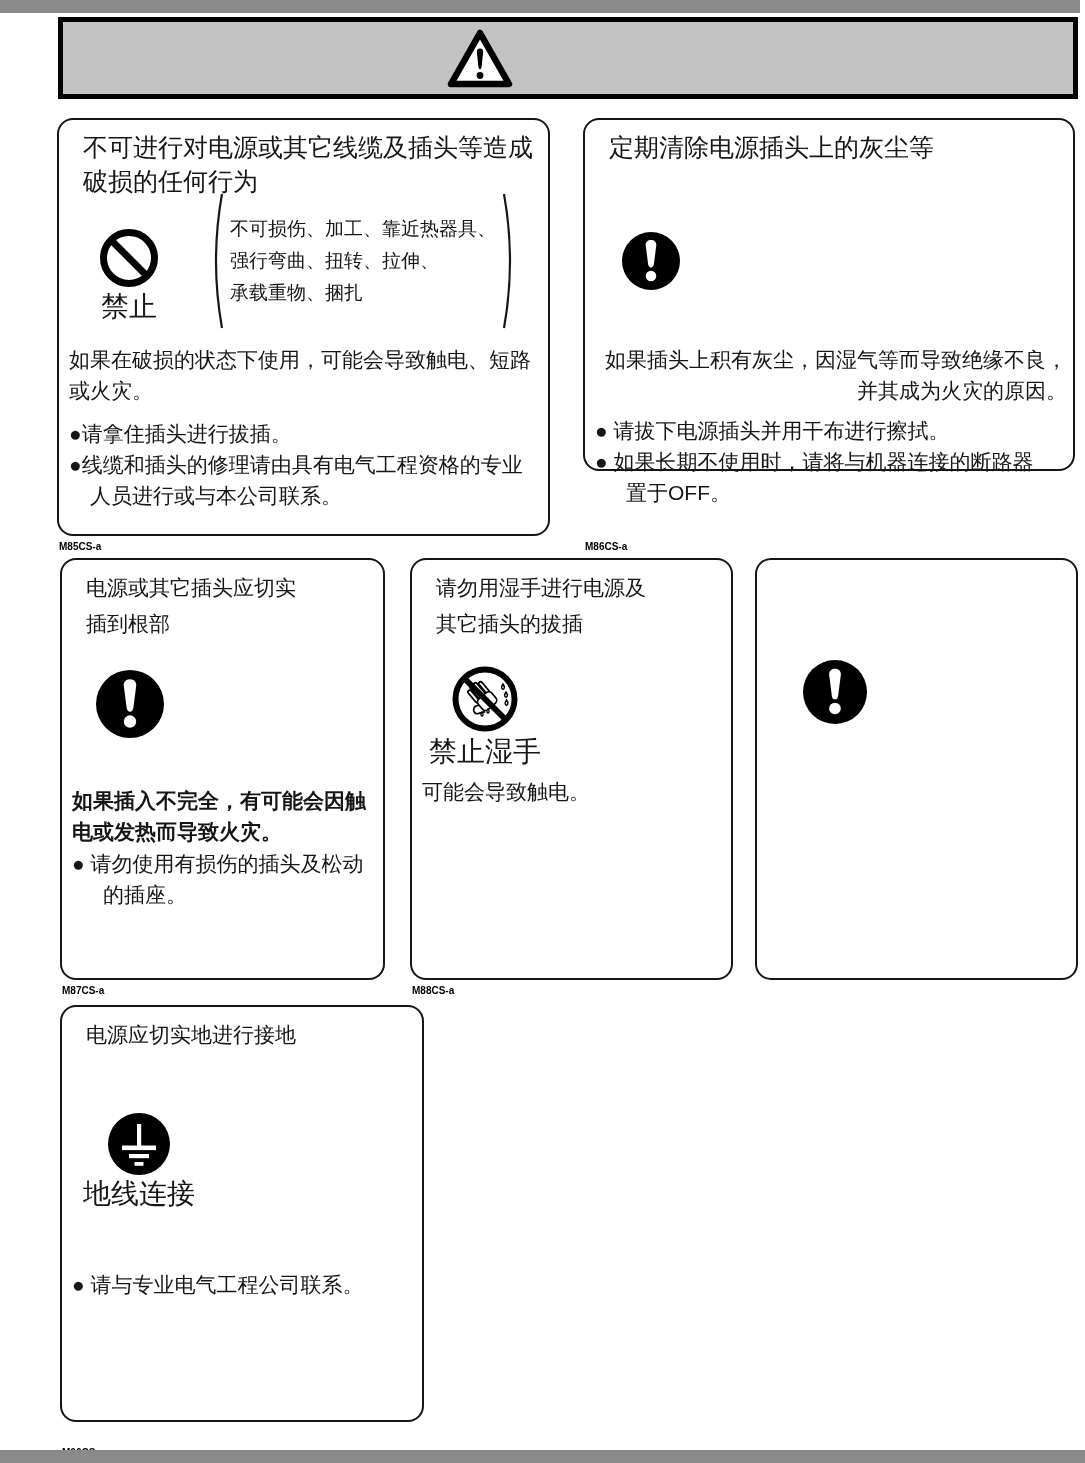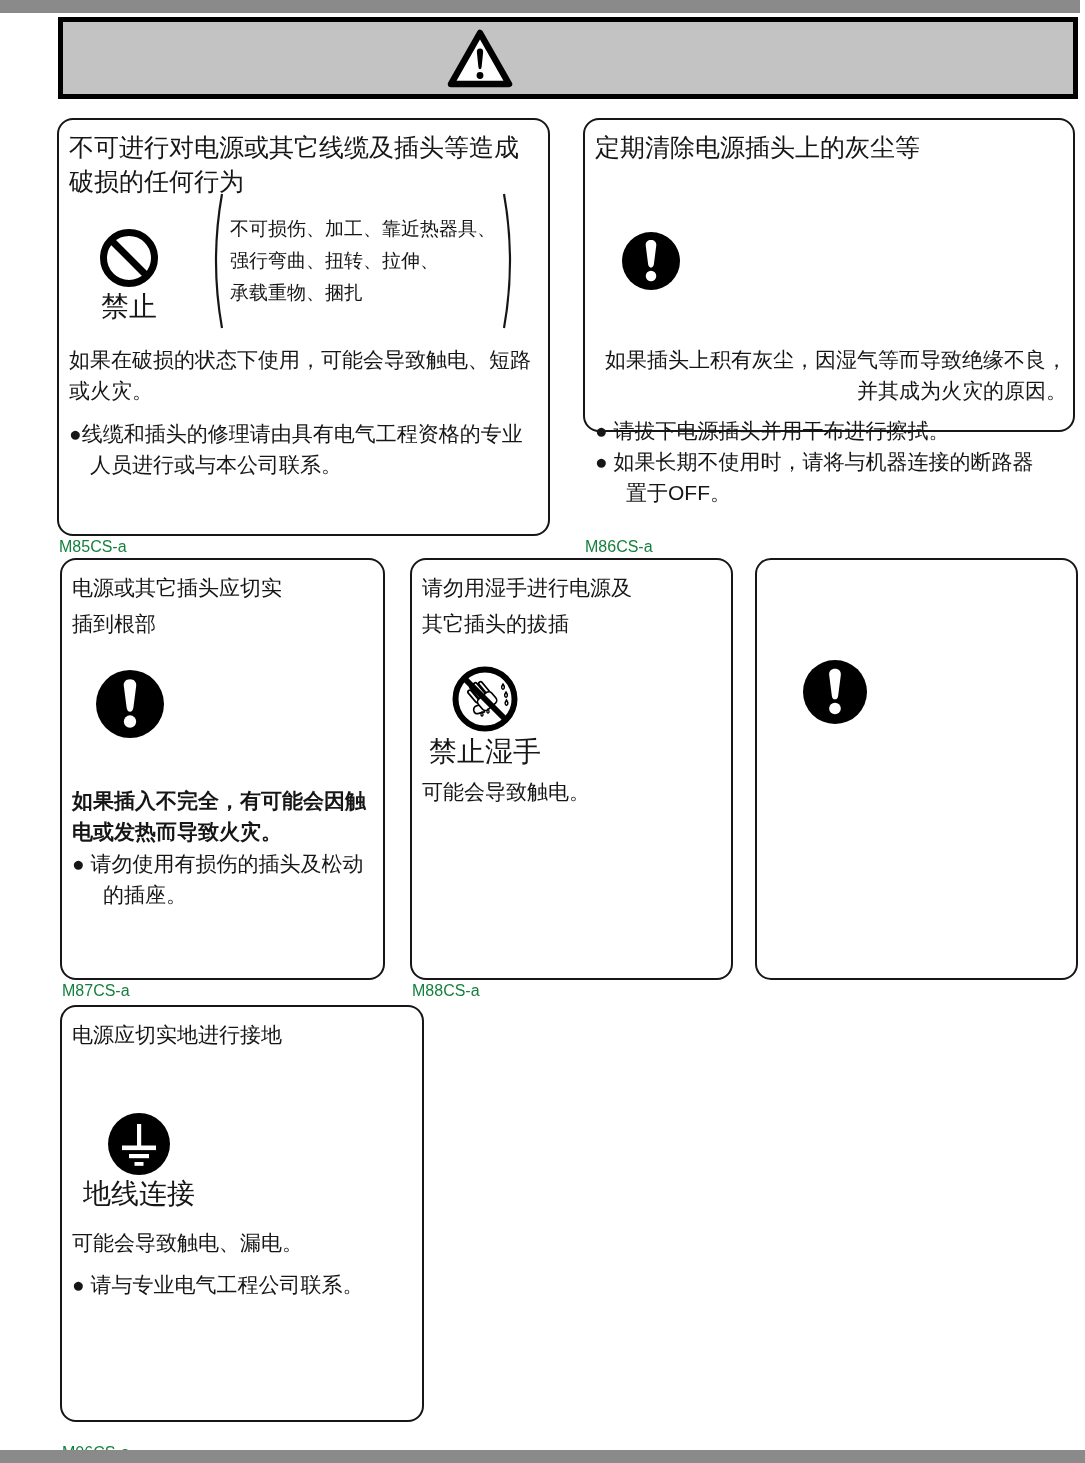--- a/index.html
+++ b/index.html
@@ -17,37 +17,37 @@
     background:#c3c3c3; border:5px solid #000; box-sizing:border-box;
   }
   .header-box svg { position:absolute; left:384px; top:6px; }
 
   .wbox {
     position:absolute; background:#fff; box-sizing:border-box;
     border:2.5px solid #161616; border-radius:16px;
   }
   .wbox > div, .wbox > ul, .wbox > svg { position:absolute; }
 
-  .box-title { font-size:25px; line-height:34px; white-space:pre-line; left:10px; top:10px; right:8px; }
+  .box-title { font-size:25px; line-height:34px; white-space:pre-line; left:24px; top:10px; right:8px; }
   .box-title.lg { font-size:21px; line-height:36px; }
 
   .body-text { font-size:21px; line-height:31px; white-space:pre-line; left:10px; right:6px; }
 
   ul.bullets { list-style:none; margin:0; padding:0; font-size:21px; line-height:31px; left:10px; right:4px; }
   ul.bullets li { white-space:pre-line; }
   ul.bullets.tight li { padding-left:21px; text-indent:-21px; }
   ul.bullets.spaced li { padding-left:31px; text-indent:-31px; }
 
   .icon-block { display:flex; flex-direction:column; align-items:center; }
   .icon-caption { font-size:28px; line-height:24px; margin-top:7px; white-space:nowrap; }
 
   .paren-row { display:flex; align-items:stretch; }
   .paren-text { font-size:19px; line-height:32px; white-space:pre-line; padding:21px 6px 0 6px; }
 
-  .fig-label { position:absolute; font-size:16px; line-height:14px; color:#15803d; }
+  .fig-label { position:absolute; font-size:10px; line-height:14px; color:#000000;font-weight:bold; }
 </style>
 </head>
 <body>
 
 <div class="page">
 
   <div class="bar top"></div>
 
   <div class="header-box">
     <svg width="66" height="62" viewBox="0 0 66 62">
@@ -78,26 +78,27 @@
 承载重物、捆扎</div>
       <svg width="15" height="138" viewBox="0 0 15 138">
         <path d="M2 2 Q14 69 2 136" fill="none" stroke="#161616" stroke-width="2.2"></path>
       </svg>
     </div>
 
     <div class="body-text" style="top:224px;">如果在破损的状态下使用，可能会导致触电、短路
 或火灾。</div>
 
     <ul class="bullets tight" style="top:298px;">
+      <li>●请拿住插头进行拔插。</li>
       <li>●线缆和插头的修理请由具有电气工程资格的专业
 人员进行或与本公司联系。</li>
     </ul>
   </section>
 
-  <section class="wbox" style="left:583px; top:118px; width:492px; height:314px;">
+  <section class="wbox" style="left:583px; top:118px; width:492px; height:353px;">
     <div class="box-title">定期清除电源插头上的灰尘等</div>
 
     <svg style="left:37px; top:112px;" width="58" height="58" viewBox="0 0 66 66">
       <circle cx="33" cy="33" r="33" fill="#000"></circle>
       <path d="M33 9 C37 9 39.5 11.8 39 15.5 L36.3 36.5 C36 39 34.8 40.6 33 40.6 C31.2 40.6 30 39 29.7 36.5 L27 15.5 C26.5 11.8 29 9 33 9 Z" fill="#fff"></path>
       <circle cx="33" cy="50" r="6" fill="#fff"></circle>
     </svg>
 
     <div class="body-text" style="top:224px;text-align:right;">如果插头上积有灰尘，因湿气等而导致绝缘不良，
 并其成为火灾的原因。</div>
@@ -177,21 +178,20 @@
       <svg width="62" height="62" viewBox="0 0 62 62">
         <circle cx="31" cy="31" r="31" fill="#000"></circle>
         <rect x="29" y="11" width="4.2" height="23" fill="#fff"></rect>
         <rect x="14" y="32.5" width="34" height="4.6" fill="#fff"></rect>
         <rect x="21" y="41" width="20" height="4.2" fill="#fff"></rect>
         <rect x="26.5" y="49" width="9" height="3.8" fill="#fff"></rect>
       </svg>
       <div class="icon-caption">地线连接</div>
     </div>
 
-    <div class="body-text" style="top:220px;">可能会导致触电、漏电。</div>
 
     <ul class="bullets spaced" style="top:262px;">
       <li>● 请与专业电气工程公司联系。</li>
     </ul>
   </section>
 
   <div class="fig-label" style="left:62px; top:1426px;margin-top:20px;">M06CS-a</div>
 
   <div class="bar bottom"></div>
 </div>

